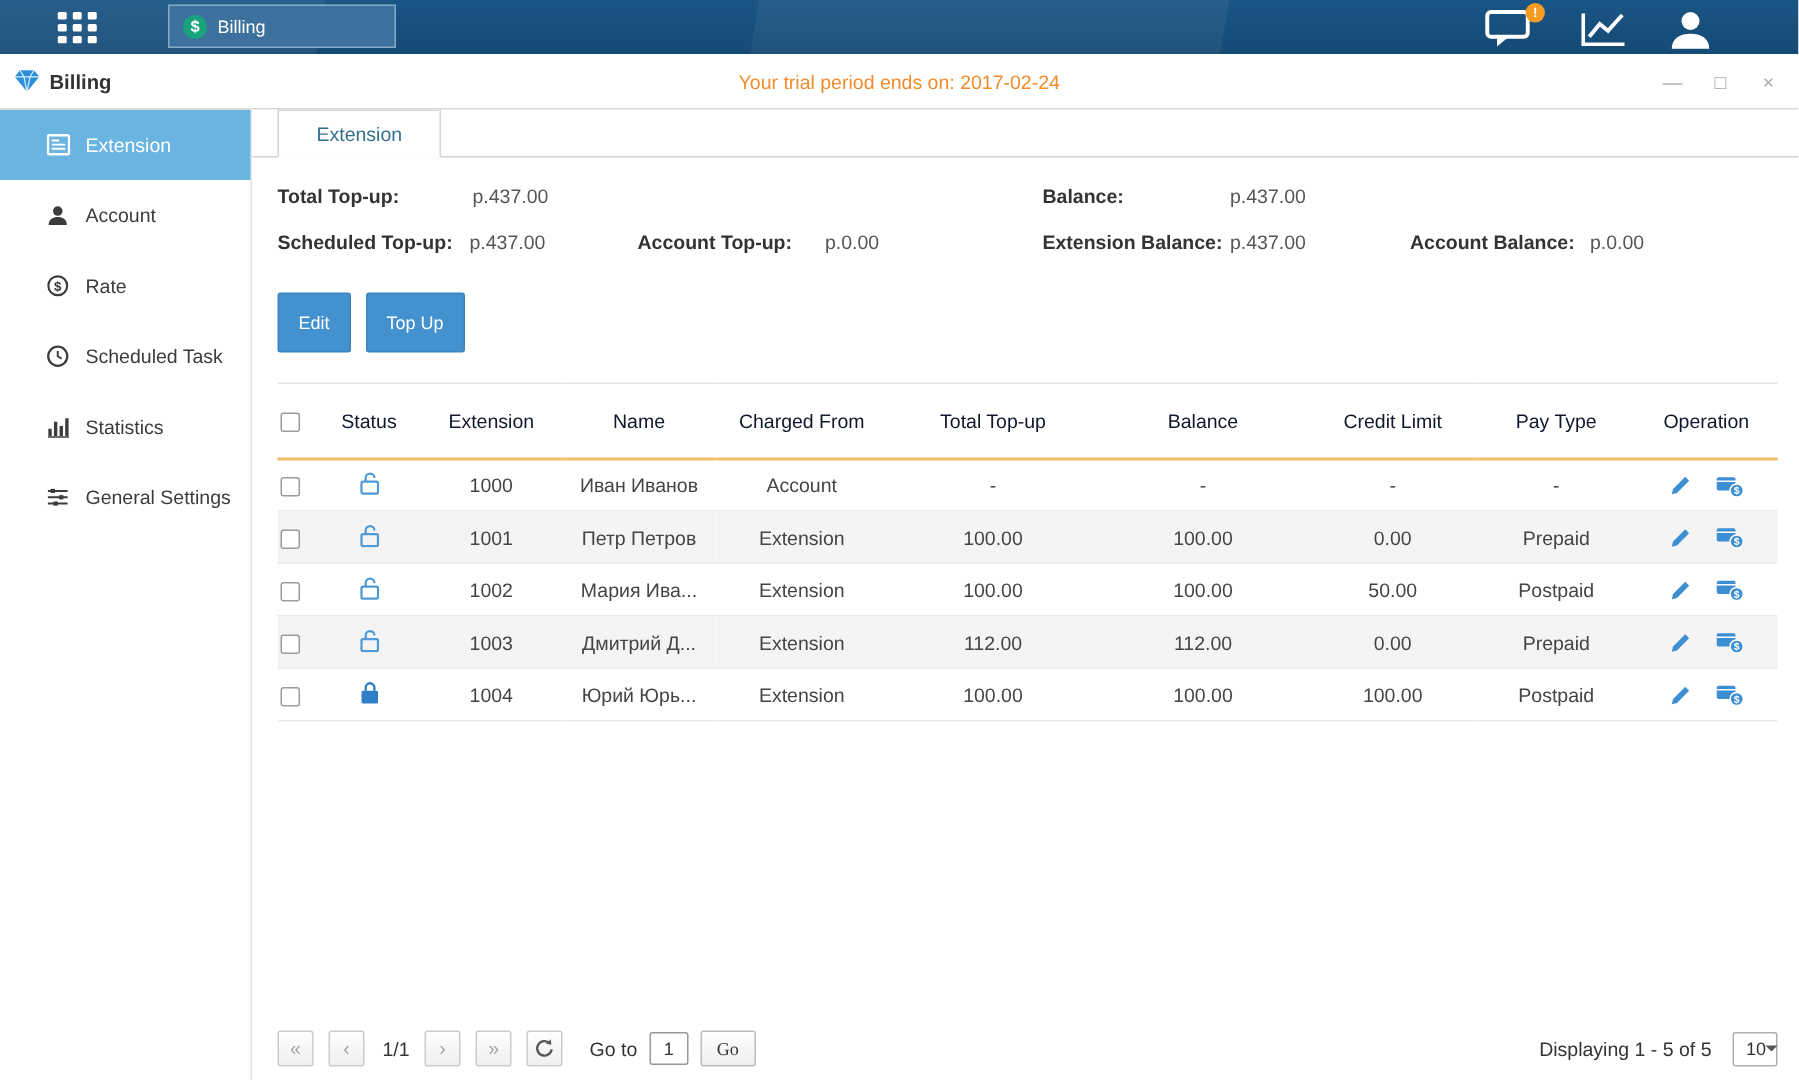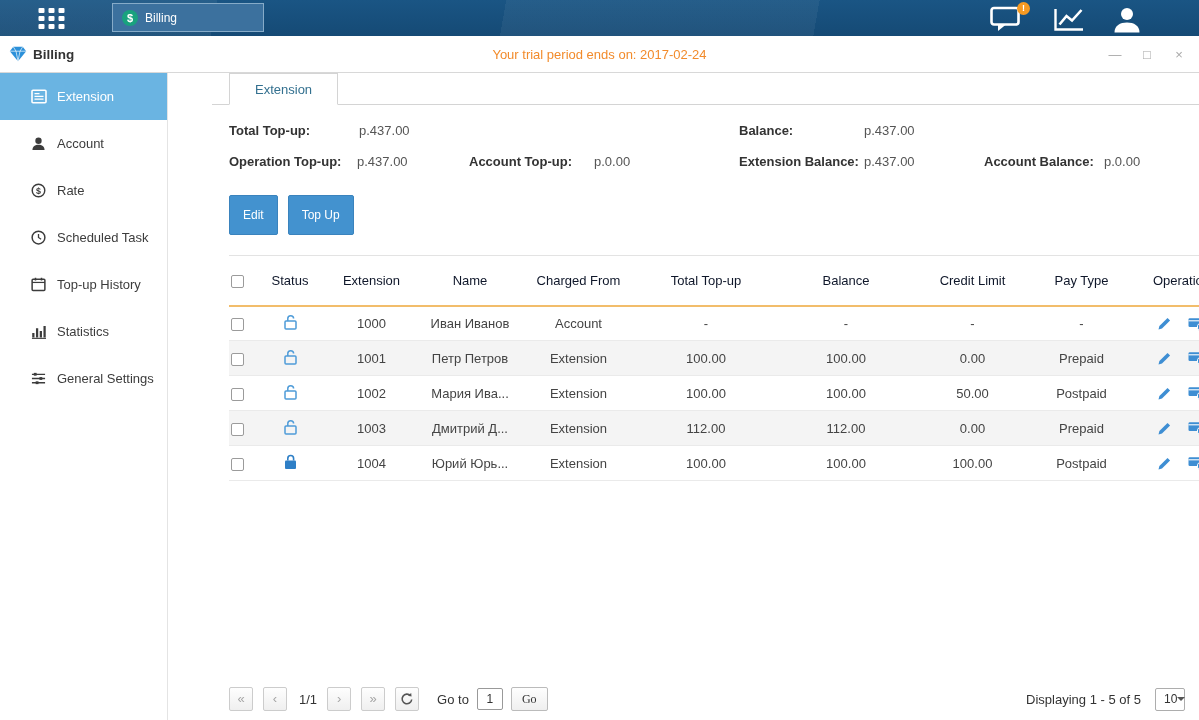--- a/index.html
+++ b/index.html
@@ -35,21 +35,21 @@
   .titlebar { position:relative; height:37px; flex:0 0 37px; background:#fff;
     border-bottom:1px solid #d8d8d8; display:flex; align-items:center; }
   .app-icon { margin-left:9px; display:flex; line-height:0; }
   .app-title { margin-left:6px; font-size:13.5px; font-weight:bold; color:#333; }
   .trial-notice { position:absolute; left:50%; transform:translateX(-50%); font-size:13px;
     color:var(--trial_orange,#f28b2b); white-space:nowrap; }
   .win-controls { position:absolute; right:12px; top:0; height:100%; display:flex; align-items:center; gap:16px; }
   .win-controls button { background:none; border:none; color:#a8a8a8; font-size:13px; cursor:pointer; width:16px; font-family:inherit; }
 
   
-  .body { flex:1; display:flex; min-height:0;gap:44px; }
+  .body { flex:1; display:flex; min-height:0; }
   .sidebar { width:168px; flex:0 0 168px; background:#fff; border-right:1px solid #e4e4e4; }
   .side-item { height:47px; display:flex; align-items:center; padding-left:30px; gap:10px;
     color:#3c3c3c; cursor:pointer; }
   .side-item.active { background:var(--sidebar_active,#6ab4e2); color:#fff; }
   .side-icon { display:flex; width:17px; justify-content:center; line-height:0; }
   .side-label { font-size:13px; }
 
   
   .main { flex:1; display:flex; flex-direction:column; min-width:0; }
   .tabstrip { height:32px; flex:0 0 32px; border-bottom:1px solid #d4d4d4; padding-left:17px;
@@ -202,30 +202,20 @@
             <svg width="15" height="15" viewBox="0 0 16 16">
               <circle cx="8" cy="8" r="6.8" fill="none" stroke="currentColor" stroke-width="1.6"></circle>
               <path d="M8 4.2V8l2.8 1.8" stroke="currentColor" stroke-width="1.4" fill="none"></path>
             </svg>
           </span>
           <span class="side-label">Scheduled Task</span>
         </div>
         <div class="side-item">
           <span class="side-icon">
             <svg width="15" height="15" viewBox="0 0 16 16">
-              <rect x="1.2" y="2.4" width="13.6" height="12" rx="1" fill="none" stroke="currentColor" stroke-width="1.6"></rect>
-              <path d="M1.2 5.8h13.6" stroke="currentColor" stroke-width="1.3"></path>
-              <path d="M4.8 0.8v3M11.2 0.8v3" stroke="currentColor" stroke-width="1.6"></path>
-            </svg>
-          </span>
-          <span class="side-label">Top-up History</span>
-        </div>
-        <div class="side-item">
-          <span class="side-icon">
-            <svg width="15" height="15" viewBox="0 0 16 16">
               <path d="M2.5 14.5V9.5M6.5 14.5V4.5M10.5 14.5V7.5M14.5 14.5V2" stroke="currentColor" stroke-width="2.4" fill="none"></path>
               <path d="M1 15.3h15" stroke="currentColor" stroke-width="1.2"></path>
             </svg>
           </span>
           <span class="side-label">Statistics</span>
         </div>
         <div class="side-item">
           <span class="side-icon">
             <svg width="15" height="15" viewBox="0 0 16 16">
               <path d="M1 3.5h14M1 8h14M1 12.5h14" stroke="currentColor" stroke-width="1.4"></path>
@@ -243,21 +233,21 @@
         <div class="tab">Extension</div>
       </div>
 
       <div class="content">
 
         <div class="summary">
           <span class="lbl s-l1">Total Top-up:</span>
           <span class="val s-v1">p.437.00</span>
           <span class="lbl s-l2">Balance:</span>
           <span class="val s-v2">p.437.00</span>
-          <span class="lbl s-l3">Operation Top-up:</span>
+          <span class="lbl s-l3">Scheduled Top-up:</span>
           <span class="val s-v3">p.437.00</span>
           <span class="lbl s-l4">Account Top-up:</span>
           <span class="val s-v4">p.0.00</span>
           <span class="lbl s-l5">Extension Balance:</span>
           <span class="val s-v5">p.437.00</span>
           <span class="lbl s-l6">Account Balance:</span>
           <span class="val s-v6">p.0.00</span>
         </div>
 
         <div class="actions">

